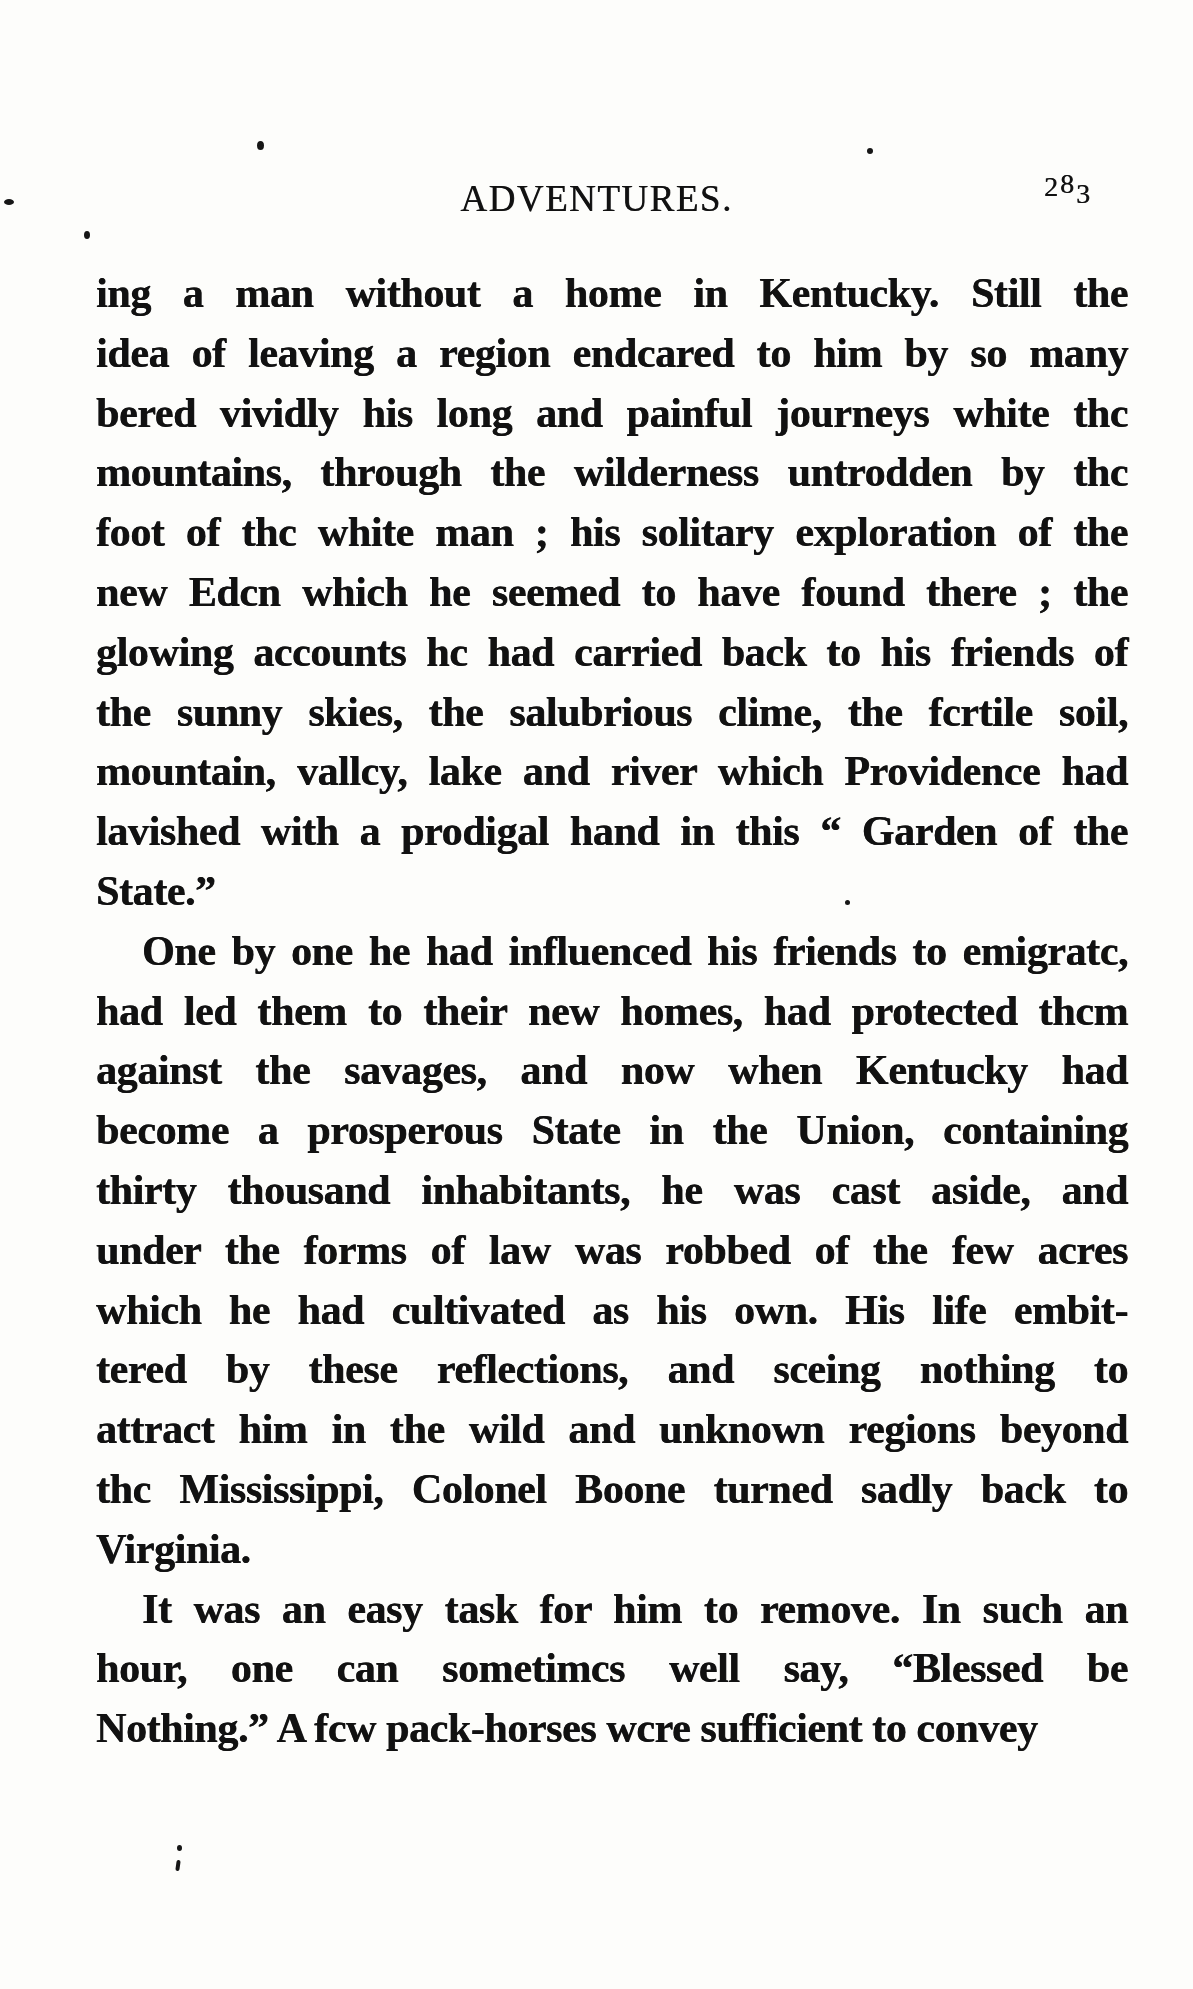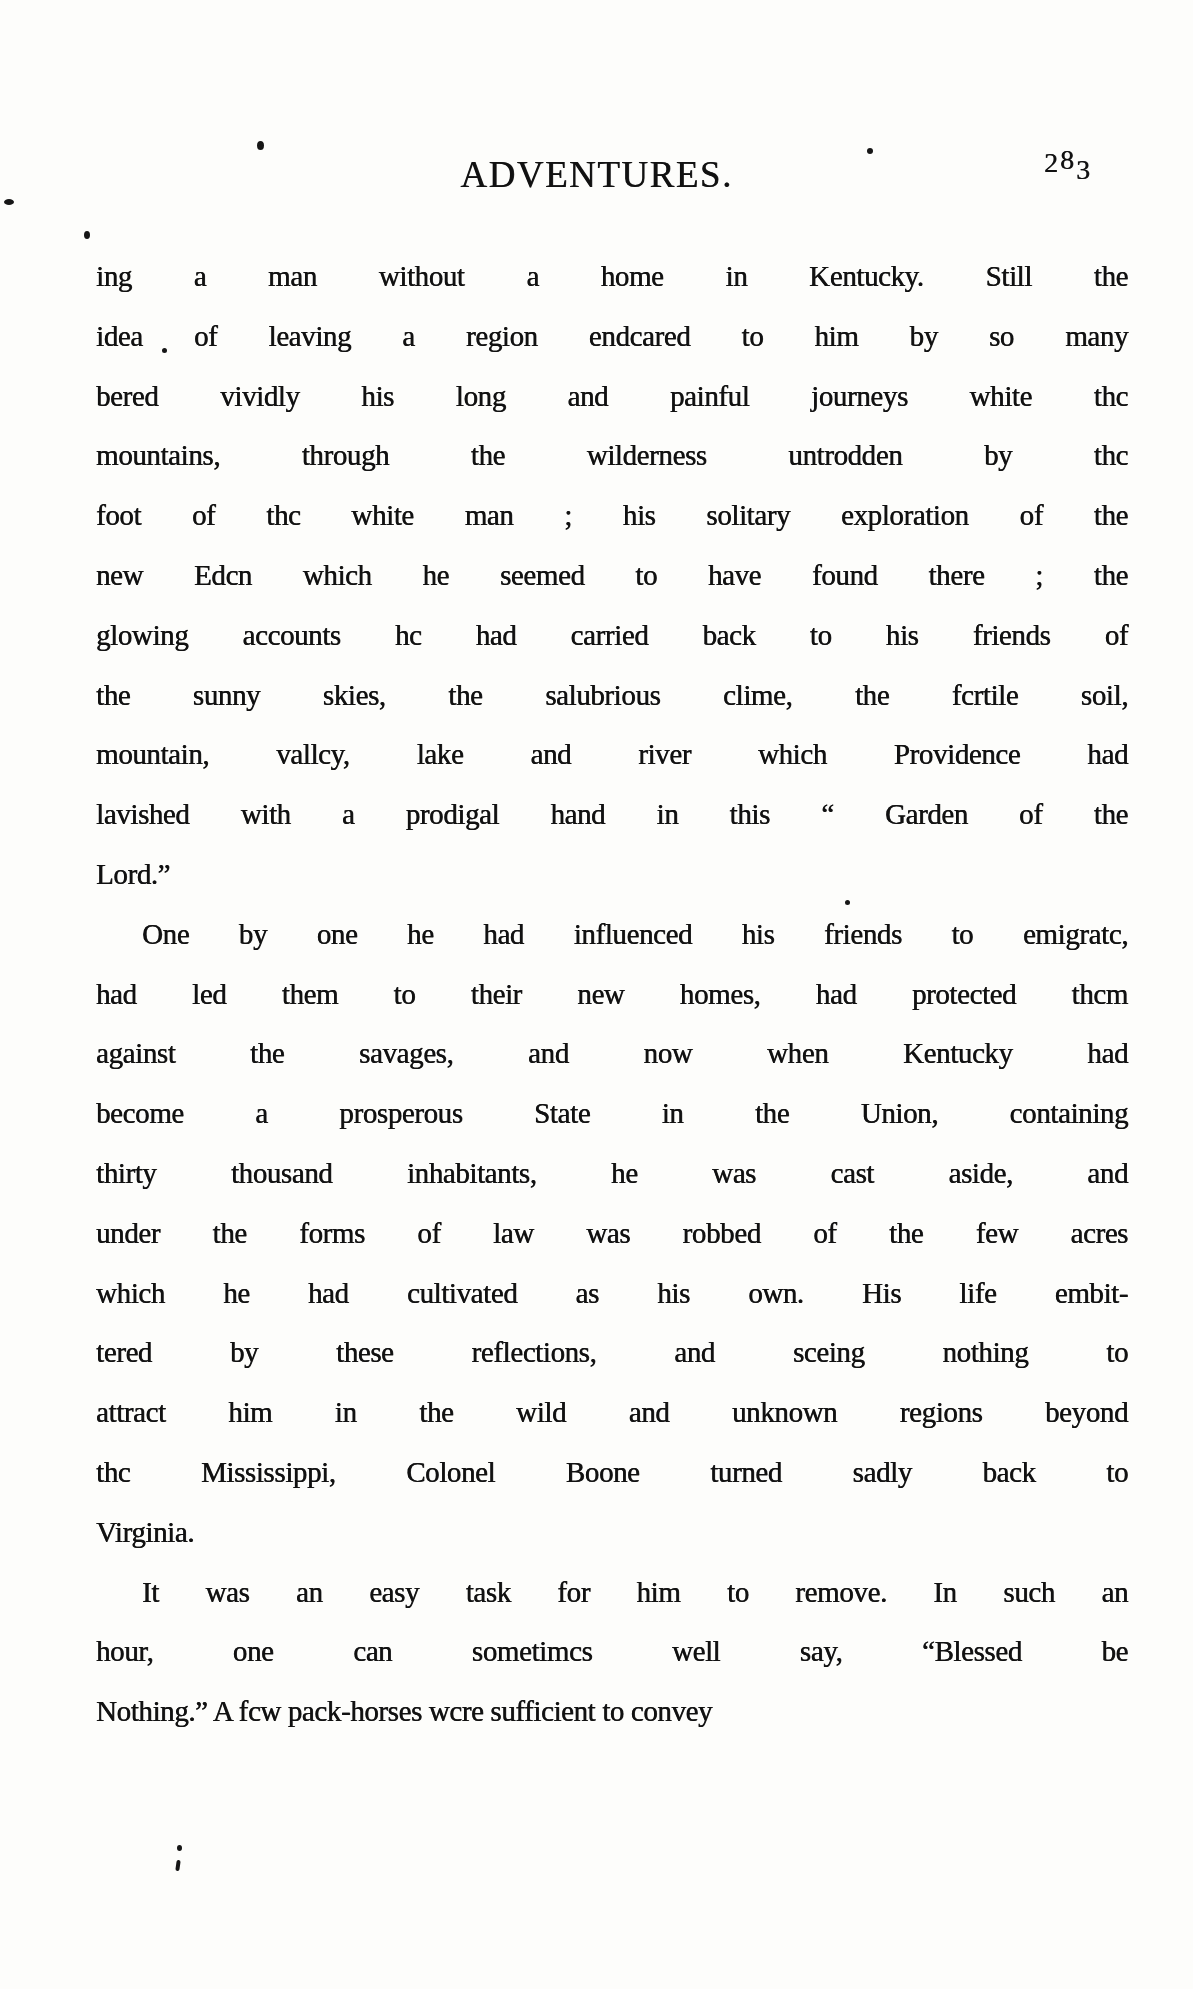--- a/index.html
+++ b/index.html
@@ -7,41 +7,42 @@
     position:relative;
     width:1193px; height:1989px;
     margin:0 auto;
     background:#fdfdfb;
     overflow:hidden;
     font-family:"Liberation Serif", serif;
     color:#111;
   }
   
   .running-header {
-    position:absolute; top:153px; left:0; width:100%;
+    position:absolute; top:177px; left:0; width:100%;
     text-align:center;
   }
   .running-title {
     font-size:37px; letter-spacing:1.5px;
     text-shadow:0.5px 0 0 rgba(17,17,17,0.85);
   }
   .page-number {
     position:absolute; top:-6px; right:101px;
     font-size:28px; letter-spacing:2px;
     text-shadow:0.5px 0 0 rgba(17,17,17,0.85);
   }
   .page-number .pd { display:inline-block; }
   .page-number .pd-1 { transform:translateY(-3px); }
   .page-number .pd-2 { transform:translateY(7px); }
   
   .body-text {
-    position:absolute; top:247px; left:96px; width:1032px;
-    font-size:29px; line-height:59.8px;
+    position:absolute; top:264px; left:96px; width:1032px;
+    font-size:42px; line-height:59.8px;
     letter-spacing:-0.4px;
     text-shadow:0.5px 0 0 rgba(17,17,17,0.8), 0 0 0.6px rgba(17,17,17,0.55);
+    font-weight:bold;
   }
   .paragraph { margin:0; }
   .line {
     text-align:justify;
     text-align-last:justify;
     -moz-text-align-last:justify;
   }
   .line.last { text-align-last:left; -moz-text-align-last:left; }
   .paragraph.indent .line.first { text-indent:46px; }
   
@@ -62,21 +63,21 @@
         <div class="line first">ing a man without a home in Kentucky.  Still the</div>
         <div class="line">idea of leaving a region endcared to him by so many</div>
         <div class="line">bered vividly his long and painful journeys white thc</div>
         <div class="line">mountains, through the wilderness untrodden by thc</div>
         <div class="line">foot of thc white man ;  his solitary exploration of the</div>
         <div class="line">new Edcn which he seemed to have found there ; the</div>
         <div class="line">glowing accounts hc had carried back to his friends of</div>
         <div class="line">the sunny skies, the salubrious clime, the fcrtile soil,</div>
         <div class="line">mountain, vallcy, lake and river which Providence had</div>
         <div class="line">lavished with a prodigal hand in this “ Garden of the</div>
-        <div class="line last">Lord.”</div>
+        <div class="line last">State.”</div>
       </div>
       <div class="paragraph indent">
         <div class="line first">One by one he had influenced his friends to emigratc,</div>
         <div class="line">had led them to their new homes, had protected thcm</div>
         <div class="line">against the savages, and now when Kentucky had</div>
         <div class="line">become a prosperous State in the Union, containing</div>
         <div class="line">thirty thousand inhabitants, he was cast aside, and</div>
         <div class="line">under the forms of law was robbed of the few acres</div>
         <div class="line">which he had cultivated as his own.  His life embit-</div>
         <div class="line">tered by these reflections, and sceing nothing to</div>

